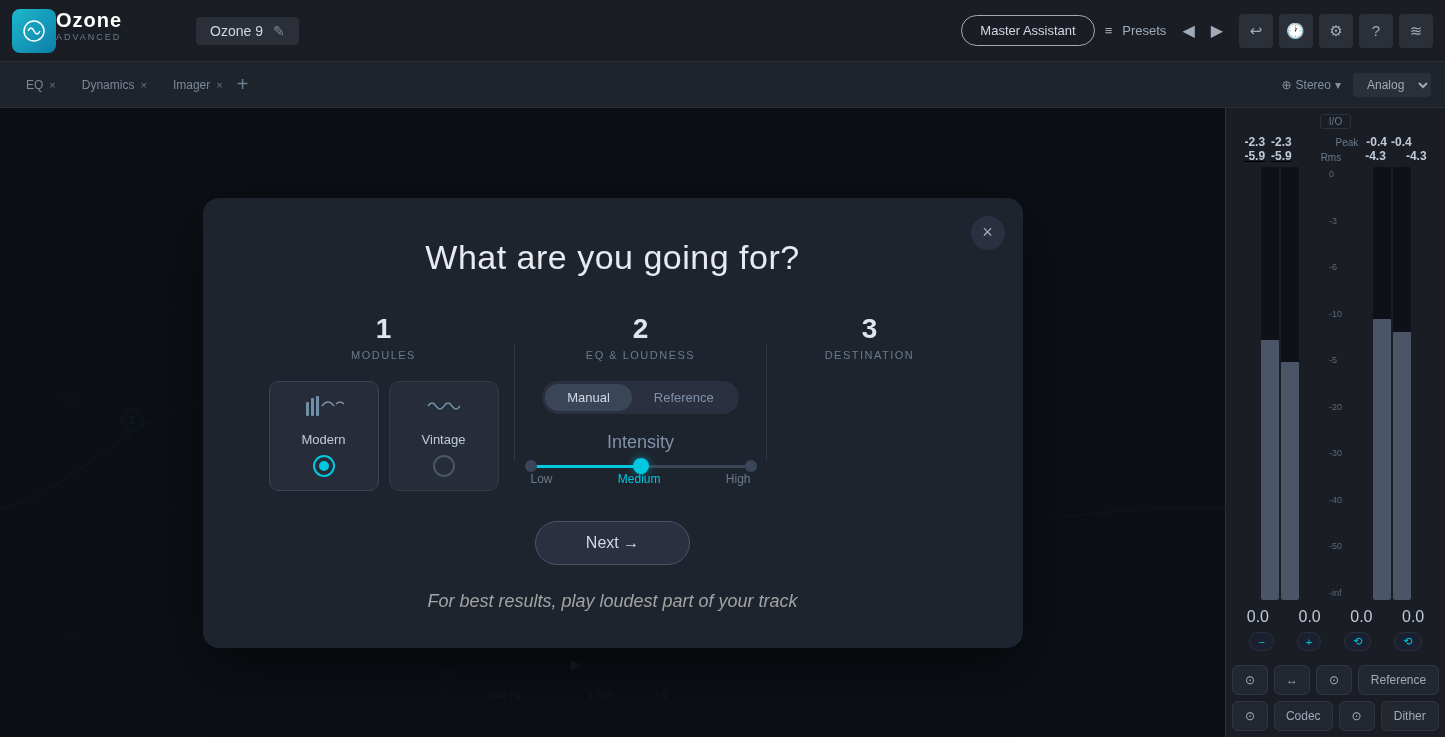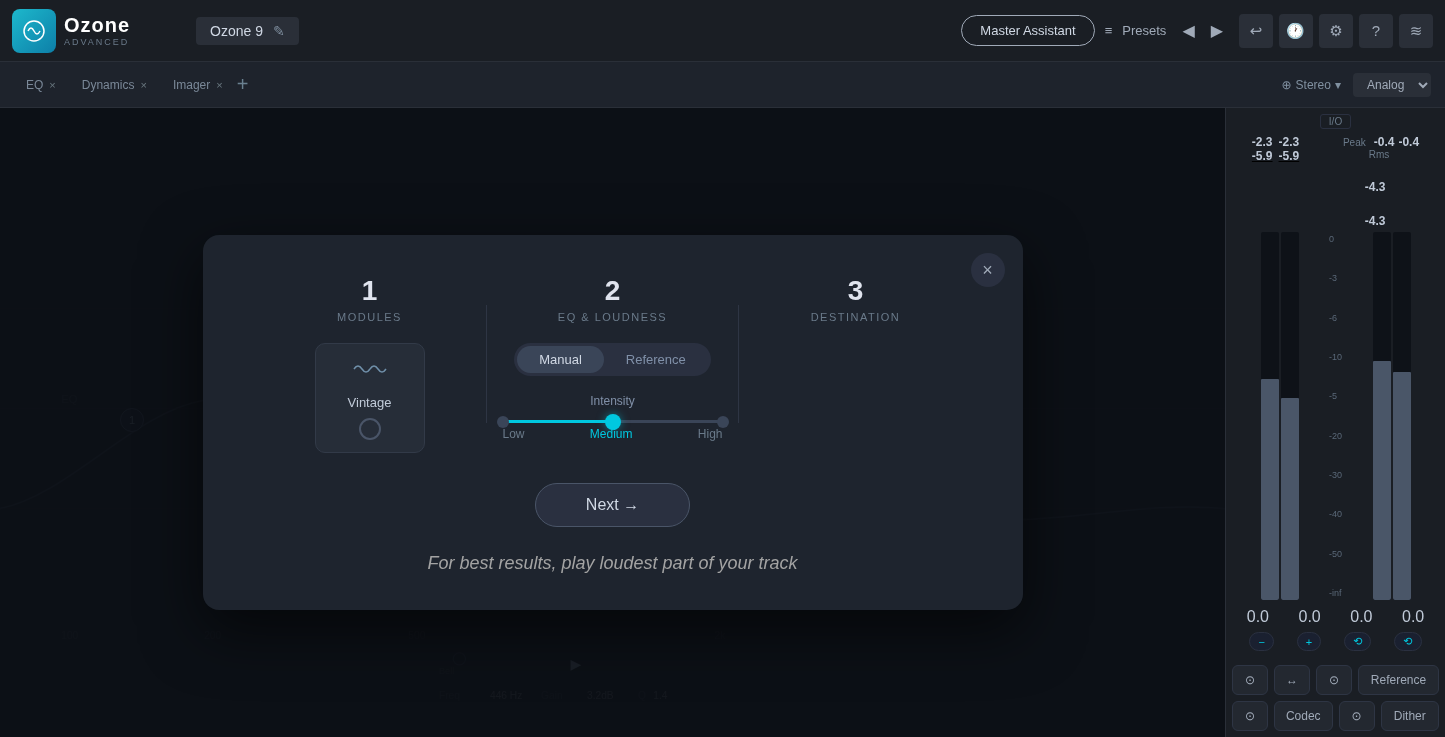--- a/index.html
+++ b/index.html
@@ -20,22 +20,21 @@
       border-bottom: 1px solid #2a2f38;
       display: flex;
       align-items: center;
       padding: 0 12px;
       gap: 10px;
       position: relative;
       z-index: 100;
     }
     .logo-area {
       display: flex;
-      align-items: center;
-      gap: 8px;
+      align-items: flex-start;
       min-width: 170px;
     }
     .logo-icon {
       width: 44px;
       height: 44px;
       background: linear-gradient(135deg, #1db8cc, #0d7fa8);
       border-radius: 8px;
       display: flex;
       align-items: center;
       justify-content: center;
@@ -342,21 +341,21 @@
       cursor: pointer;
     }
     .toggle-option.active {
       background: #3a4558;
       color: #d0d8e4;
     }
 
     
     .intensity-label {
       color: #8090a8;
-      font-size: 12px;
+      font-size: 18px;
       margin-bottom: 12px;
     }
     .intensity-slider-container {
       width: 220px;
       position: relative;
       margin-bottom: 4px;
     }
     .intensity-track {
       width: 100%;
       height: 3px;
@@ -672,28 +671,42 @@
     <div style="position:absolute; top:340px; left:550px; width:16px; height:16px; border-radius:50%; border:1px solid #3a4558; background:#1e242e; display:flex; align-items:center; justify-content:center; color:#5a6878; font-size:9px;">5</div>
     <div style="position:absolute; top:550px; left:570px; width:12px; height:12px; display:flex; align-items:center; justify-content:center; color:#6a7a8a; font-size:14px;">▶</div>
 
     <div class="modal-overlay">
       <div class="modal">
 
         <button class="modal-close">
           <span>×</span>
         </button>
 
+        <h1 class="modal-title">What are you going for?</h1>
 
         <div class="steps-container">
 
           <div class="step-col">
             <div class="step-number">1</div>
             <div class="step-label">MODULES</div>
             <div class="module-cards">
 
+              <div class="module-card selected">
+                <div class="module-card-icon">
+                  <svg width="40" height="24" viewBox="0 0 40 24" fill="none">
+                    <rect x="2" y="8" width="3" height="14" rx="1" fill="#7090aa"></rect>
+                    <rect x="7" y="4" width="3" height="18" rx="1" fill="#7090aa"></rect>
+                    <rect x="12" y="2" width="3" height="20" rx="1" fill="#7090aa"></rect>
+                    <path d="M18 12 Q24 4 30 12" stroke="#8090aa" stroke-width="1.5" fill="none"></path>
+                    <path d="M32 10 Q36 6 40 10" stroke="#8090aa" stroke-width="1.5" fill="none"></path>
+                  </svg>
+                </div>
+                <span class="module-card-name">Modern</span>
+                <div class="module-card-radio active"></div>
+              </div>
 
               <div class="module-card">
                 <div class="module-card-icon">
                   <svg width="40" height="24" viewBox="0 0 40 24" fill="none">
                     <path d="M4 12 Q8 6 12 12 Q16 18 20 12" stroke="#7090aa" stroke-width="1.5" fill="none"></path>
                     <path d="M20 12 Q24 6 28 12 Q32 18 36 12" stroke="#7090aa" stroke-width="1.5" fill="none"></path>
                   </svg>
                 </div>
                 <span class="module-card-name">Vintage</span>
                 <div class="module-card-radio"></div>
@@ -762,21 +775,21 @@
             <span class="meter-val">-5.9</span>
             <span class="meter-val">-5.9</span>
           </div>
         </div>
         <div style="display:flex; flex-direction:column; align-items:center;">
           <div style="display:flex; align-items:center; gap:4px;">
             <span class="meter-val-label">Peak</span>
             <span class="meter-val">-0.4</span>
             <span class="meter-val">-0.4</span>
           </div>
-          <div style="display:flex; align-items:flex-start; gap:20px;flex-direction:column;">
+          <div style="display:flex; align-items:flex-end; gap:20px;">
             <span class="meter-val-label">Rms</span>
             <span class="meter-val">-4.3</span>
             <span class="meter-val">-4.3</span>
           </div>
         </div>
       </div>
 
       <div class="meters-row">
 
         <div style="display:flex; gap:2px; align-items:flex-end; flex:1; justify-content:center;">

